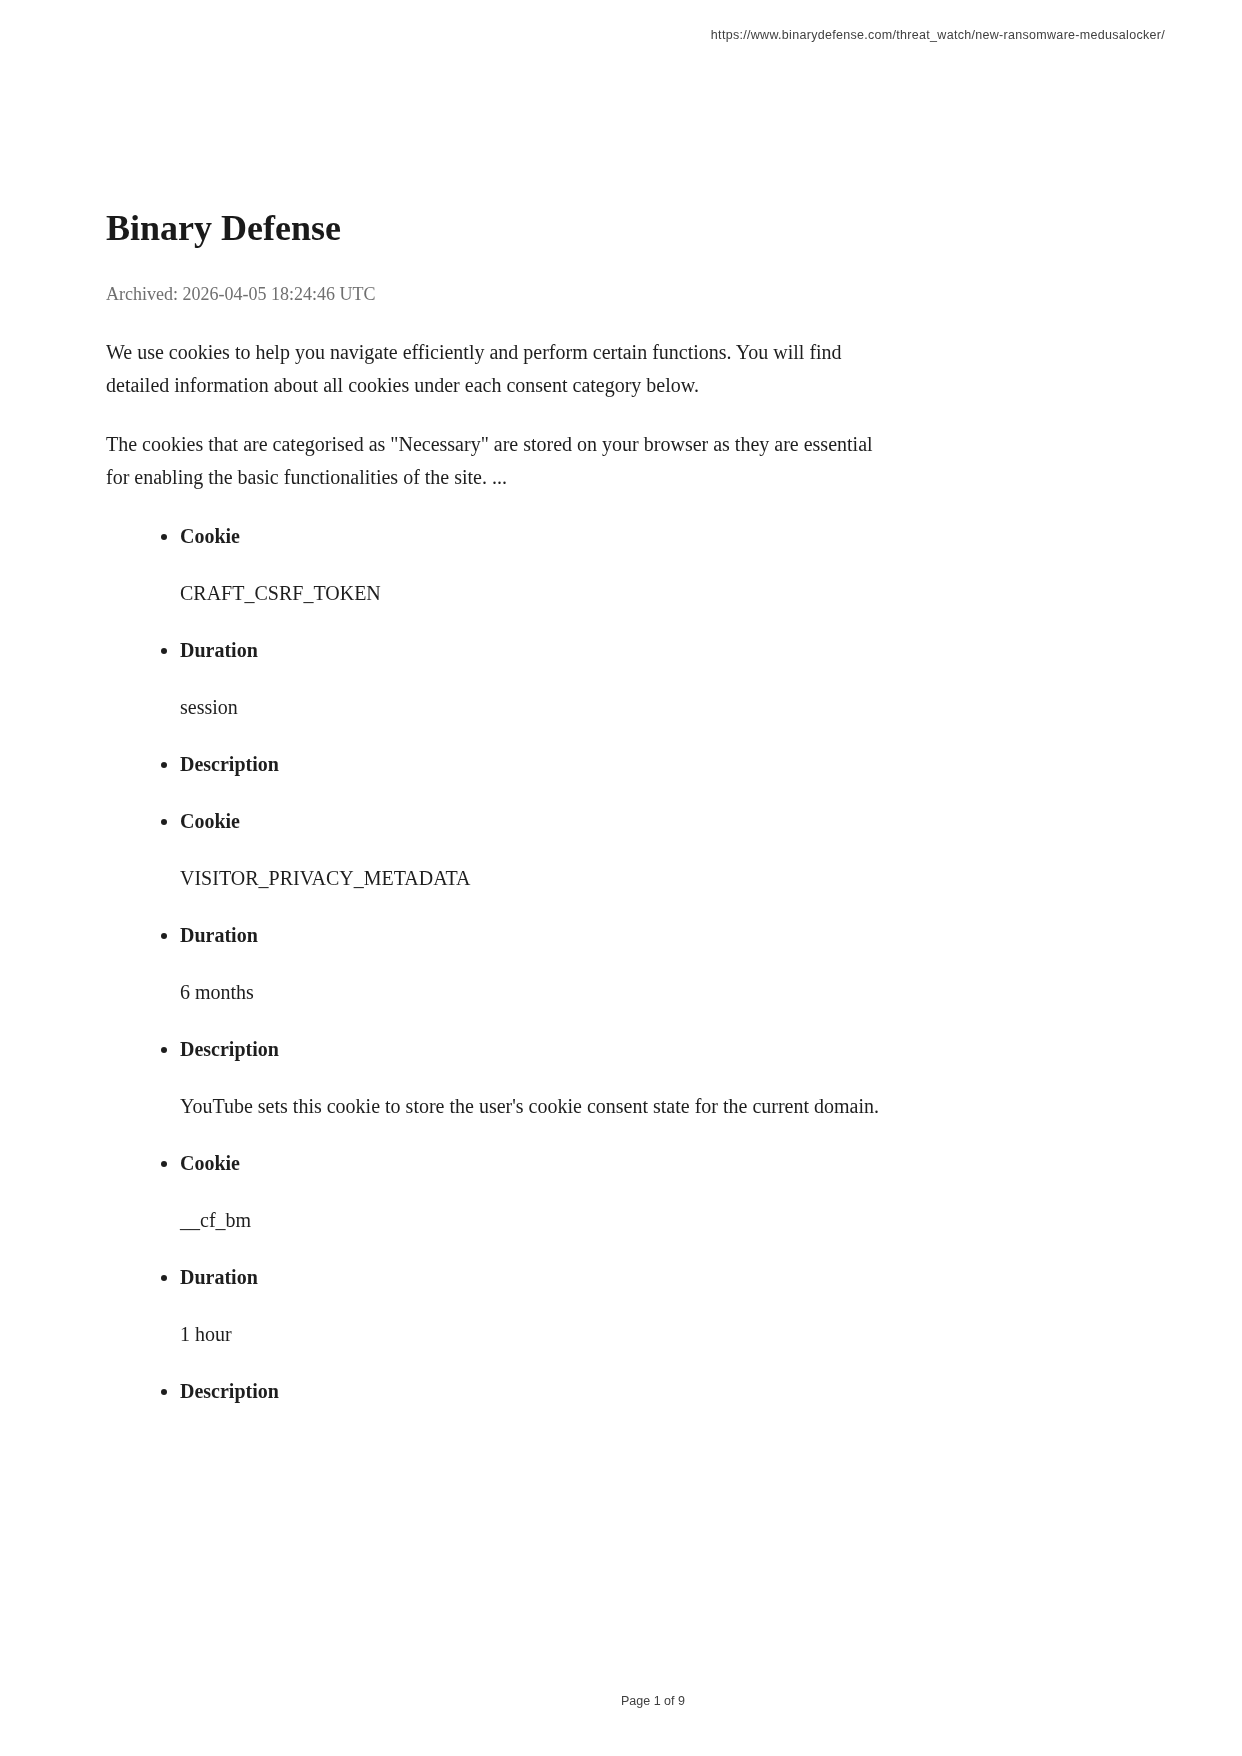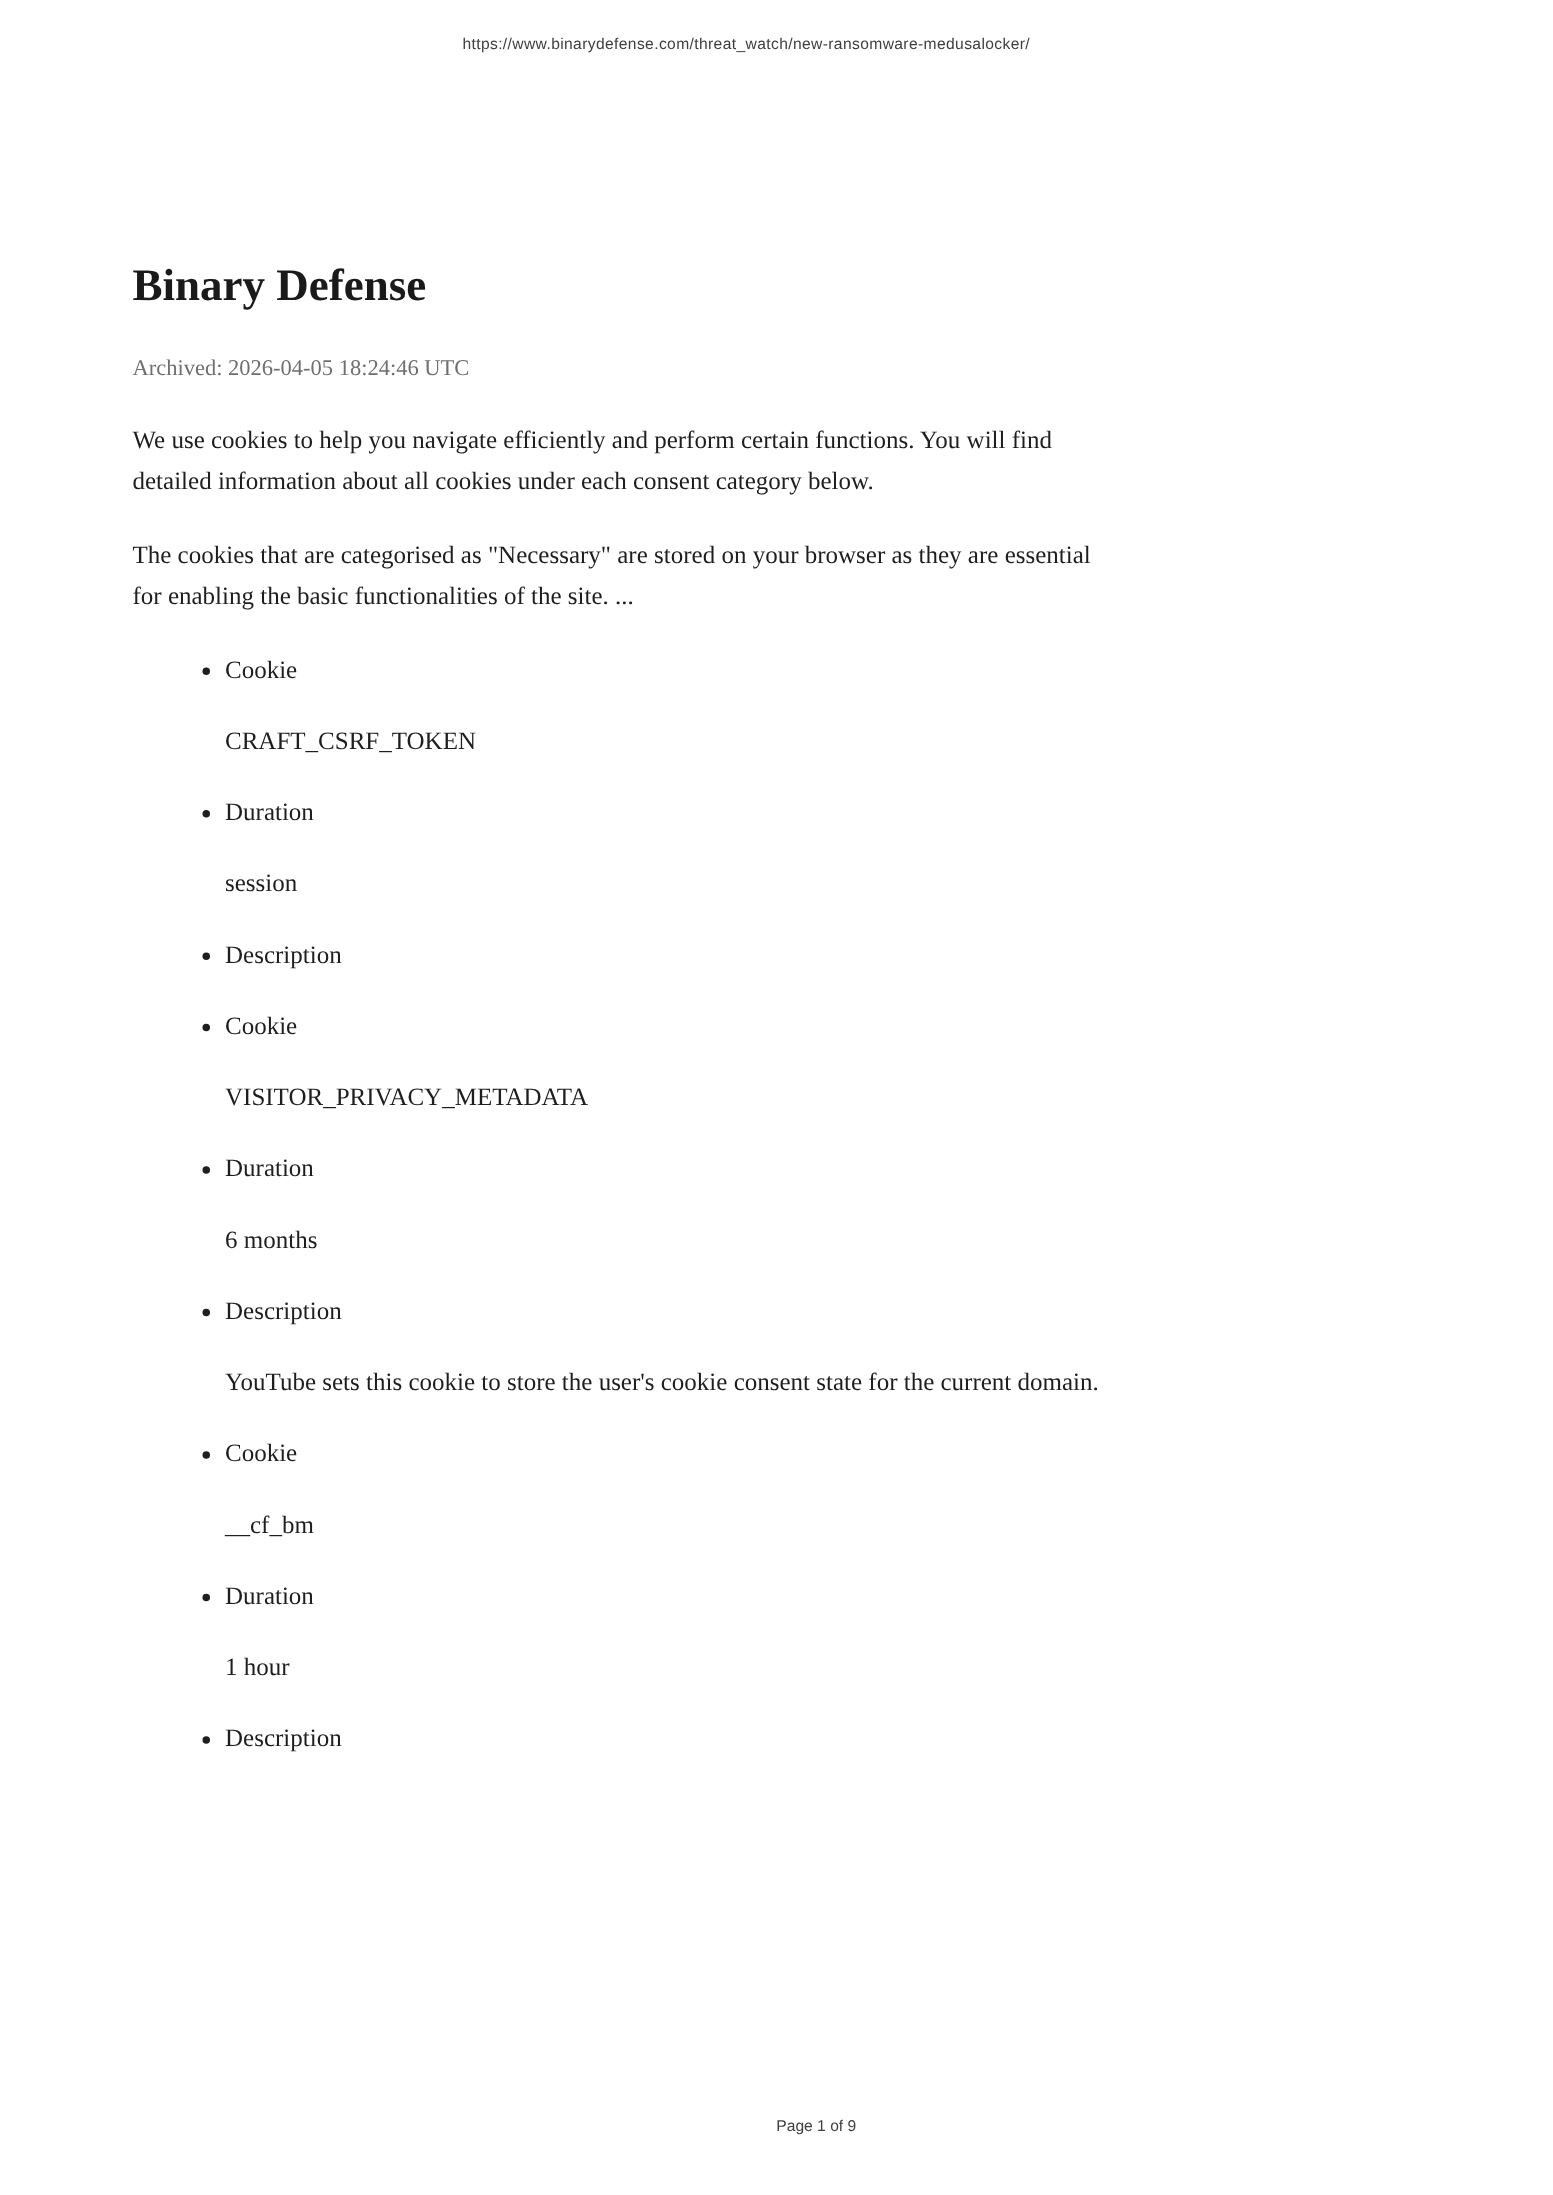--- a/index.html
+++ b/index.html
@@ -9,23 +9,23 @@
     width: 1242px;
     height: 1756px;
     background: #ffffff;
     font-family: "Liberation Serif", serif;
     color: #1e1e1e;
     overflow: hidden;
   }
   .url-header {
     position: absolute;
     top: 28px;
-    left: 17px;
+    left: 5px;
     width: 1160px;
-    text-align: center;
+    text-align: right;
     font-family: "Liberation Sans", sans-serif;
     font-size: 12.5px;
     color: #3f3f3f;
     letter-spacing: 0.3px;
   }
   .content {
     padding: 0 106px;
     width: 986px;
   }
   .doc-title {
@@ -61,20 +61,21 @@
     max-width: 1000px;
   }
   .cookie-list li {
     margin-bottom: 24px;
     font-size: 20px;
     line-height: 33px;
   }
   .cookie-label {
     font-size: 20px;
     line-height: 33px;
+    font-weight: bold;
   }
   .cookie-value {
     margin-top: 24px;
     font-size: 20px;
     line-height: 33px;
     max-width: 960px;
   }
   .page-footer {
     position: absolute;
     top: 1694px;

